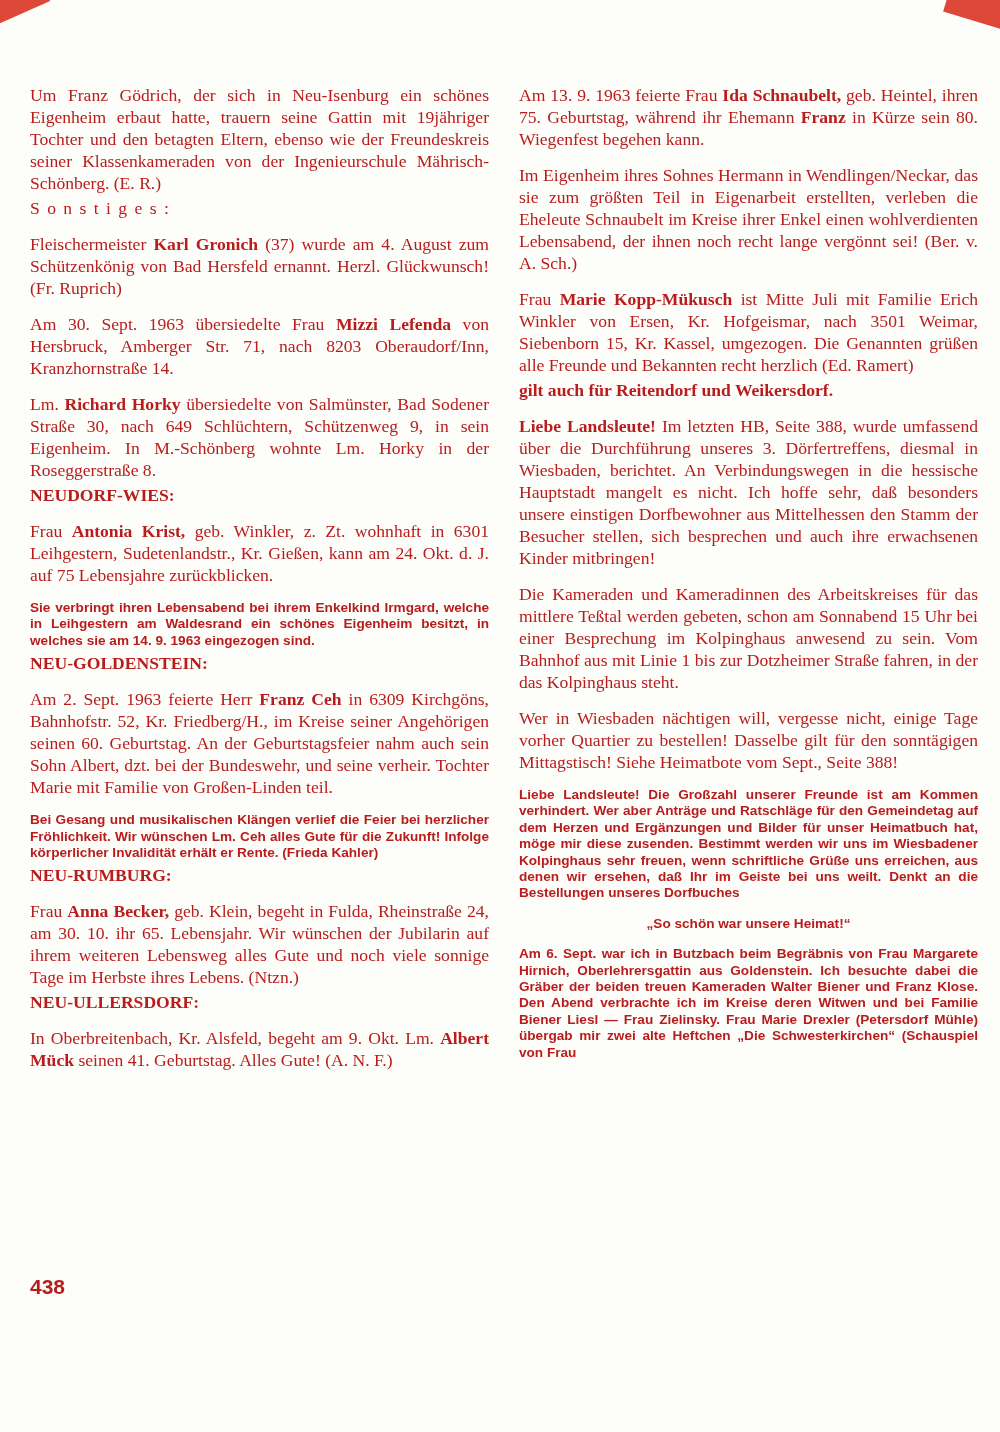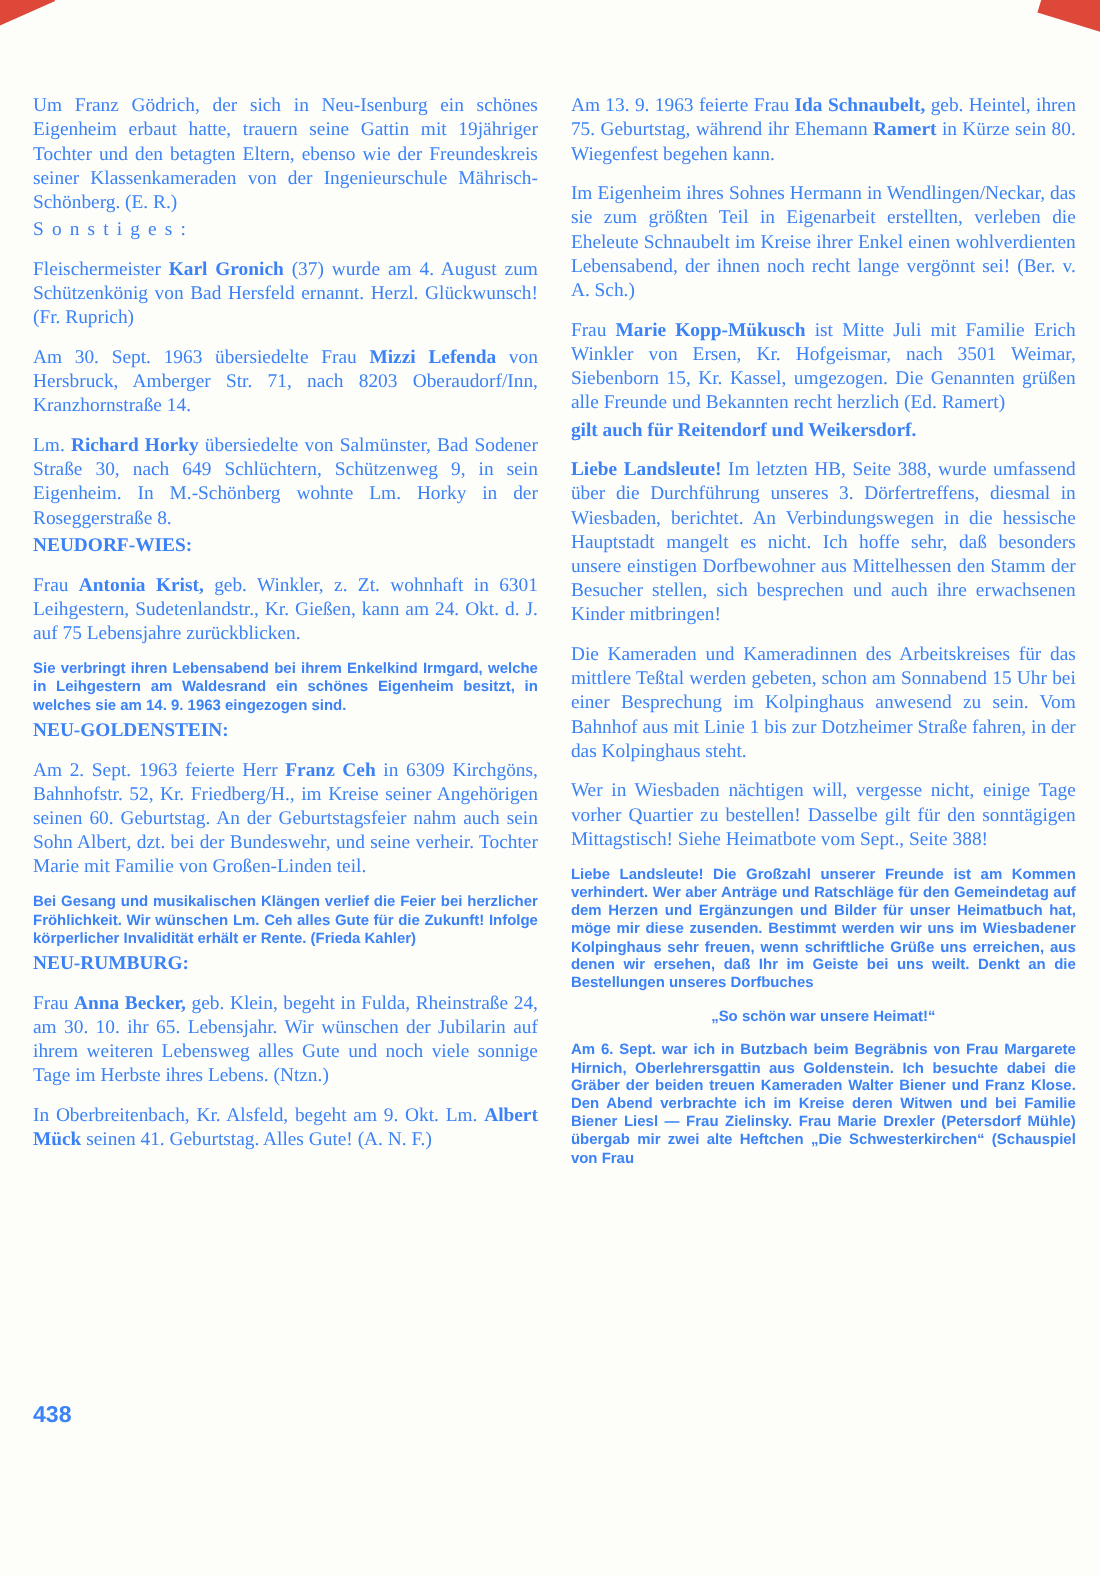--- a/index.html
+++ b/index.html
@@ -66,42 +66,43 @@
     top: -8px;
     right: -14px;
     width: 68px;
     height: 30px;
     transform: rotate(17deg);
   }
 </style>
 </head>
 <body>
 
-<div class="page" style="background: rgb(253, 253, 250); color: #3b82f6;">
+<div class="page" style="background: rgb(253, 253, 250); color: #b91c1c;">
   <div class="corner corner-left" style="background: rgb(221, 72, 56);"></div>
   <div class="corner corner-right" style="background: rgb(221, 72, 56);"></div>
   <div class="columns">
     <div class="col">
         <p class="blk p"><span>Um Franz Gödrich, der sich in Neu-Isenburg ein schönes Eigenheim erbaut hatte, trauern seine Gattin mit 19jähriger Tochter und den betagten Eltern, ebenso wie der Freundeskreis seiner Klassenkameraden von der Ingenieurschule Mährisch-Schönberg. (E. R.)</span></p>
         <p class="blk spaced"><span>Sonstiges:</span></p>
         <p class="blk p"><span>Fleischermeister </span><span class="b">Karl Gronich</span><span> (37) wurde am 4. August zum Schützenkönig von Bad Hersfeld ernannt. Herzl. Glückwunsch! (Fr. Ruprich)</span></p>
         <p class="blk p"><span>Am 30. Sept. 1963 übersiedelte Frau </span><span class="b">Mizzi Lefenda</span><span> von Hersbruck, Amberger Str. 71, nach 8203 Oberaudorf/Inn, Kranzhornstraße 14.</span></p>
         <p class="blk p"><span>Lm. </span><span class="b">Richard Horky</span><span> übersiedelte von Salmünster, Bad Sodener Straße 30, nach 649 Schlüchtern, Schützenweg 9, in sein Eigenheim. In M.-Schönberg wohnte Lm. Horky in der Roseggerstraße 8.</span></p>
         <p class="blk heading"><span class="b">NEUDORF-WIES:</span></p>
         <p class="blk p"><span>Frau </span><span class="b">Antonia Krist,</span><span> geb. Winkler, z. Zt. wohnhaft in 6301 Leihgestern, Sudetenlandstr., Kr. Gießen, kann am 24. Okt. d. J. auf 75 Lebensjahre zurückblicken.</span></p>
         <p class="blk small"><span>Sie verbringt ihren Lebensabend bei ihrem Enkelkind Irmgard, welche in Leihgestern am Waldesrand ein schönes Eigenheim besitzt, in welches sie am 14. 9. 1963 eingezogen sind.</span></p>
         <p class="blk heading"><span class="b">NEU-GOLDENSTEIN:</span></p>
         <p class="blk p"><span>Am 2. Sept. 1963 feierte Herr </span><span class="b">Franz Ceh</span><span> in 6309 Kirchgöns, Bahnhofstr. 52, Kr. Friedberg/H., im Kreise seiner Angehörigen seinen 60. Geburtstag. An der Geburtstagsfeier nahm auch sein Sohn Albert, dzt. bei der Bundeswehr, und seine verheir. Tochter Marie mit Familie von Großen-Linden teil.</span></p>
         <p class="blk small"><span>Bei Gesang und musikalischen Klängen verlief die Feier bei herzlicher Fröhlichkeit. Wir wünschen Lm. Ceh alles Gute für die Zukunft! Infolge körperlicher Invalidität erhält er Rente. (Frieda Kahler)</span></p>
         <p class="blk heading"><span class="b">NEU-RUMBURG:</span></p>
         <p class="blk p"><span>Frau </span><span class="b">Anna Becker,</span><span> geb. Klein, begeht in Fulda, Rheinstraße 24, am 30. 10. ihr 65. Lebensjahr. Wir wünschen der Jubilarin auf ihrem weiteren Lebensweg alles Gute und noch viele sonnige Tage im Herbste ihres Lebens. (Ntzn.)</span></p>
+        <p class="blk heading"><span class="b">NEU-ULLERSDORF:</span></p>
         <p class="blk p"><span>In Oberbreitenbach, Kr. Alsfeld, begeht am 9. Okt. Lm. </span><span class="b">Albert Mück</span><span> seinen 41. Geburtstag. Alles Gute! (A. N. F.)</span></p>
       </div>
     <div class="col">
-        <p class="blk p"><span>Am 13. 9. 1963 feierte Frau </span><span class="b">Ida Schnaubelt,</span><span> geb. Heintel, ihren 75. Geburtstag, während ihr Ehemann </span><span class="b">Ramert</span><span> in Kürze sein 80. Wiegenfest begehen kann.</span></p>
+        <p class="blk p"><span>Am 13. 9. 1963 feierte Frau </span><span class="b">Ida Schnaubelt,</span><span> geb. Heintel, ihren 75. Geburtstag, während ihr Ehemann </span><span class="b">Franz</span><span> in Kürze sein 80. Wiegenfest begehen kann.</span></p>
         <p class="blk p"><span>Im Eigenheim ihres Sohnes Hermann in Wendlingen/Neckar, das sie zum größten Teil in Eigenarbeit erstellten, verleben die Eheleute Schnaubelt im Kreise ihrer Enkel einen wohlverdienten Lebensabend, der ihnen noch recht lange vergönnt sei! (Ber. v. A. Sch.)</span></p>
         <p class="blk p"><span>Frau </span><span class="b">Marie Kopp-Mükusch</span><span> ist Mitte Juli mit Familie Erich Winkler von Ersen, Kr. Hofgeismar, nach 3501 Weimar, Siebenborn 15, Kr. Kassel, umgezogen. Die Genannten grüßen alle Freunde und Bekannten recht herzlich (Ed. Ramert)</span></p>
         <p class="blk heading"><span class="b">gilt auch für Reitendorf und Weikersdorf.</span></p>
         <p class="blk p"><span class="b">Liebe Landsleute!</span><span> Im letzten HB, Seite 388, wurde umfassend über die Durchführung unseres 3. Dörfertreffens, diesmal in Wiesbaden, berichtet. An Verbindungswegen in die hessische Hauptstadt mangelt es nicht. Ich hoffe sehr, daß besonders unsere einstigen Dorfbewohner aus Mittelhessen den Stamm der Besucher stellen, sich besprechen und auch ihre erwachsenen Kinder mitbringen!</span></p>
         <p class="blk p"><span>Die Kameraden und Kameradinnen des Arbeitskreises für das mittlere Teßtal werden gebeten, schon am Sonnabend 15 Uhr bei einer Besprechung im Kolpinghaus anwesend zu sein. Vom Bahnhof aus mit Linie 1 bis zur Dotzheimer Straße fahren, in der das Kolpinghaus steht.</span></p>
         <p class="blk p"><span>Wer in Wiesbaden nächtigen will, vergesse nicht, einige Tage vorher Quartier zu bestellen! Dasselbe gilt für den sonntägigen Mittagstisch! Siehe Heimatbote vom Sept., Seite 388!</span></p>
         <p class="blk small"><span class="b">Liebe Landsleute!</span><span> Die Großzahl unserer Freunde ist am Kommen verhindert. Wer aber Anträge und Ratschläge für den Gemeindetag auf dem Herzen und Ergänzungen und Bilder für unser Heimatbuch hat, möge mir diese zusenden. Bestimmt werden wir uns im Wiesbadener Kolpinghaus sehr freuen, wenn schriftliche Grüße uns erreichen, aus denen wir ersehen, daß Ihr im Geiste bei uns weilt. Denkt an die Bestellungen unseres Dorfbuches</span></p>
         <p class="blk small-center"><span class="b">„So schön war unsere Heimat!“</span></p>
         <p class="blk small"><span>Am 6. Sept. war ich in Butzbach beim Begräbnis von Frau Margarete Hirnich, Oberlehrersgattin aus Goldenstein. Ich besuchte dabei die Gräber der beiden treuen Kameraden Walter Biener und Franz Klose. Den Abend verbrachte ich im Kreise deren Witwen und bei Familie Biener Liesl — Frau Zielinsky. Frau Marie Drexler (Petersdorf Mühle) übergab mir zwei alte Heftchen „Die Schwesterkirchen“ (Schauspiel von Frau</span></p>
       </div>

